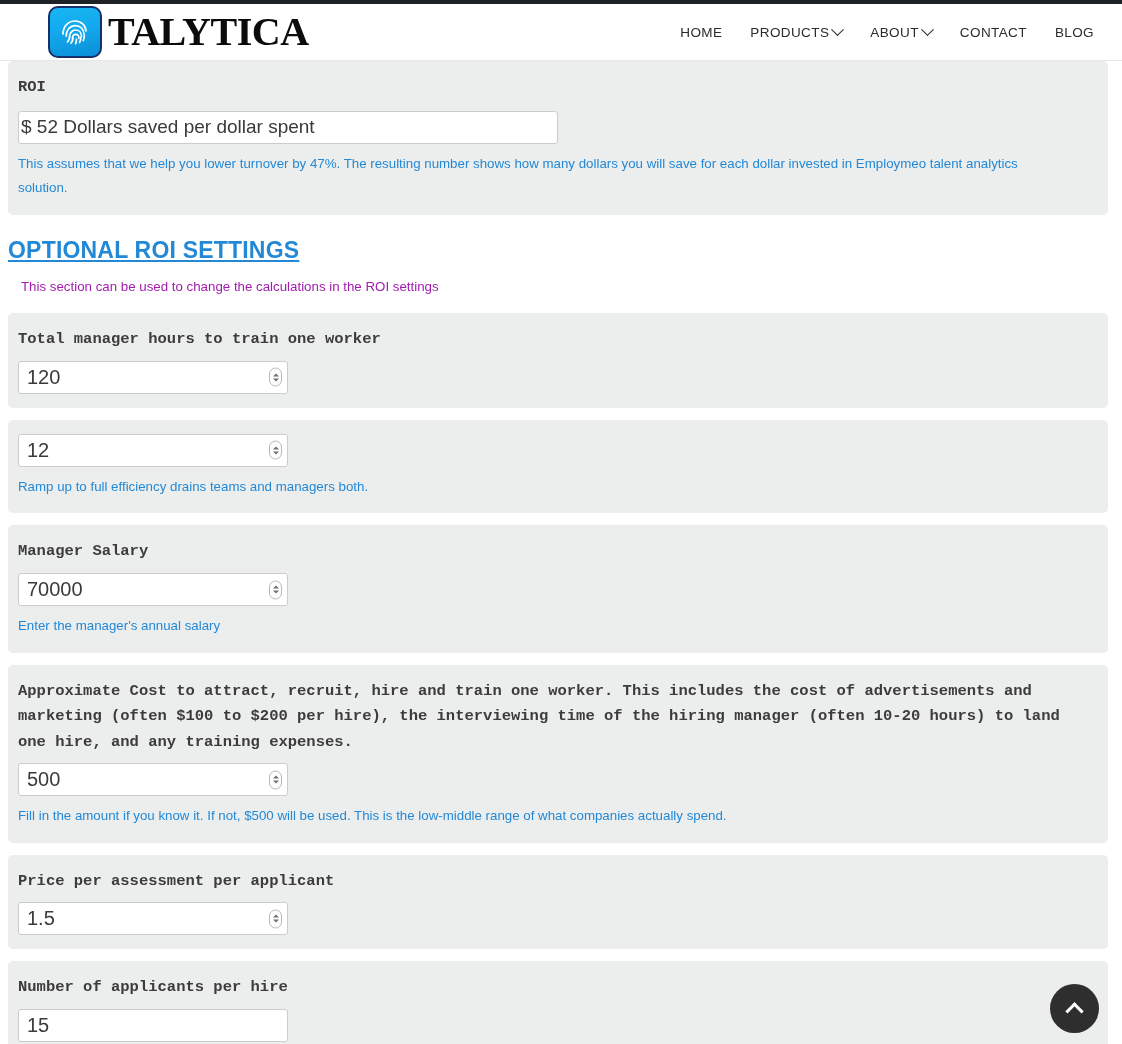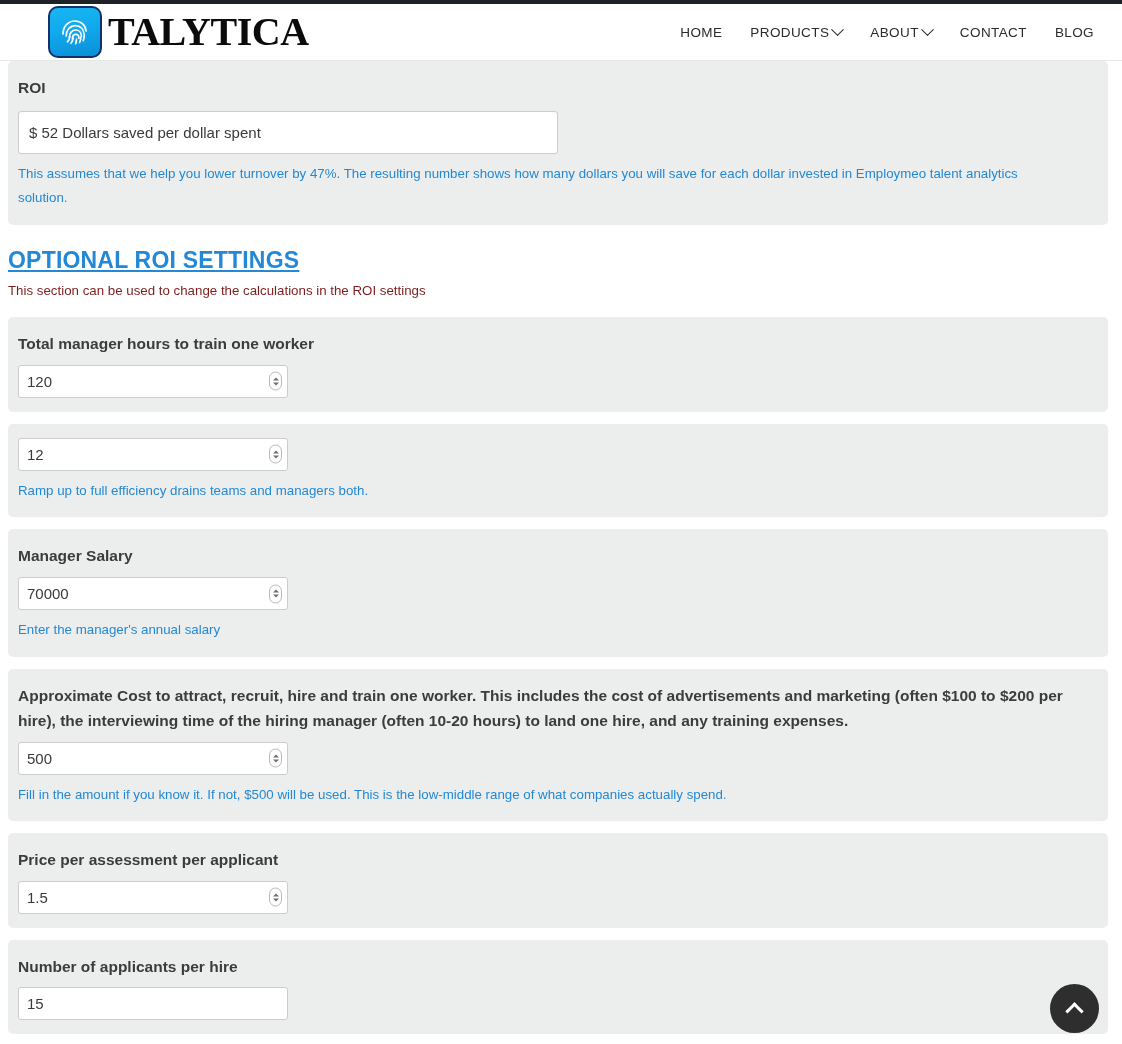--- a/index.html
+++ b/index.html
@@ -105,52 +105,53 @@
   }
   .panel.tight { }
 
   .field-label {
     font-size: 15.5px;
     font-weight: bold;
     color: #3c3c3c;
     line-height: 1.65;
     margin: 0 0 8px 0;
     max-width: 1060px;
+    font-family: Liberation Mono, monospace;
   }
   .field-label.roi { font-size: 15.5px; margin-bottom: 10px; }
 
   .text-input {
     display: block;
     width: 540px;
-    height: 43px;
+    height: 33px;
     background: #ffffff;
     border: 1px solid #cccccc;
     border-radius: 3px;
-    padding: 0 10px;
+    padding: 0 2px;
     font-family: "Liberation Sans", sans-serif;
-    font-size: 15px;
+    font-size: 19px;
     color: #3a3a3a;
     line-height: 31px;
     outline: none;
   }
 
   .number-wrap {
     position: relative;
     width: 270px;
     height: 33px;
   }
   .number-input {
     width: 270px;
     height: 33px;
     background: #ffffff;
     border: 1px solid #cccccc;
     border-radius: 3px;
     padding: 0 28px 0 8px;
     font-family: "Liberation Sans", sans-serif;
-    font-size: 15px;
+    font-size: 20px;
     color: #3a3a3a;
     line-height: 31px;
     outline: none;
   }
   .spinner {
     position: absolute;
     right: 6px; top: 50%;
     transform: translateY(-50%);
     width: 13px; height: 19px;
     border: 1px solid #b9b9b9;
@@ -187,22 +188,22 @@
     font-size: 23px;
     font-weight: bold;
     color: #2389d6;
     letter-spacing: 0.2px;
     margin: 0 0 7px 0;
     line-height: 1.2;
     text-decoration: underline;
   }
   .section-sub {
     font-size: 13.3px;
-    color: #7f1d1d;
-    margin: 0;
+    color: #a21caf;
+    margin: 13px;
     line-height: 1.5;
   }
 
   
   .scroll-top {
     position: absolute;
     right: 23px;
     bottom: 11px;
     width: 49px; height: 49px;
     border-radius: 50%;

